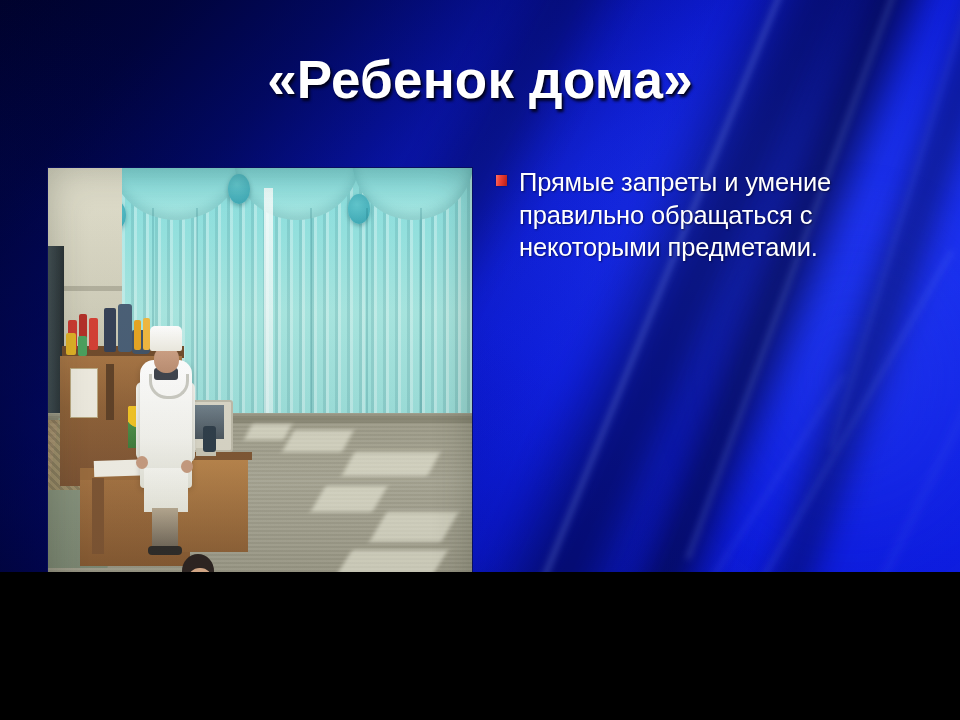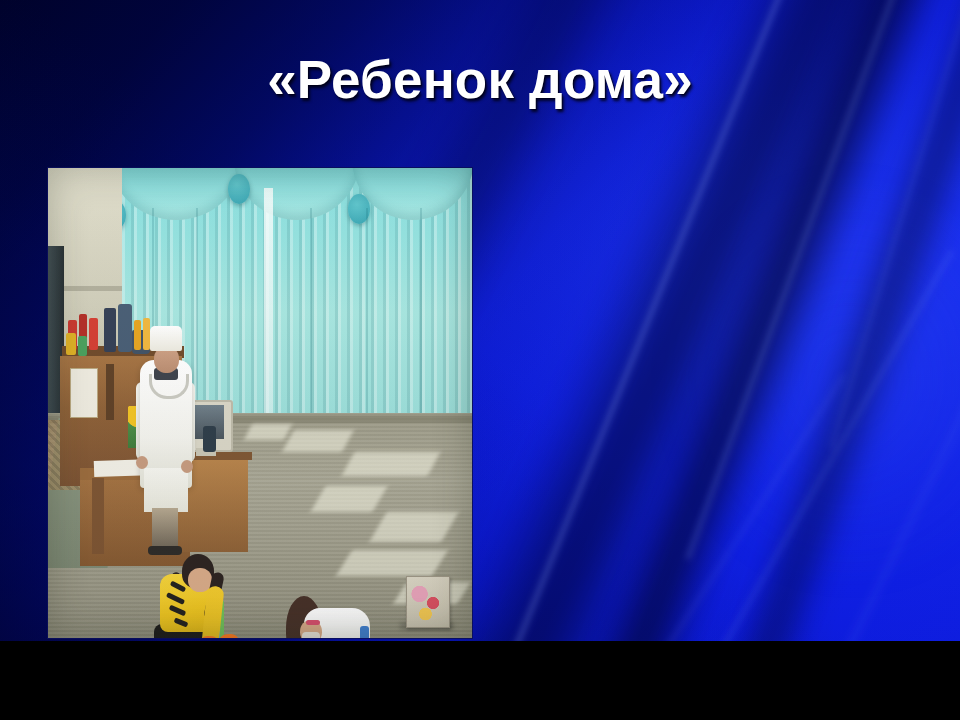--- a/index.html
+++ b/index.html
@@ -3,21 +3,21 @@
 <meta charset="utf-8">
 <title>Rebenok doma slide</title>
 <style>
   html,body{margin:0;padding:0;background:#000;}
   body{
     font-family:"Liberation Sans","DejaVu Sans",sans-serif;
     -webkit-font-smoothing:antialiased;
   }
   #slide{
     position:relative;
-    width:960px;height:641px;
+    width:960px;height:572px;
     overflow:hidden;
     background:#0610a8;
   }
 
   
   .bg-base{
     position:absolute;inset:0;
     background:
       radial-gradient(125% 95% at 88% 38%, #1622cf 0%, #111ec0 16%, #0a12a8 38%, #050a86 62%, #02055e 84%, #01033f 100%),
       linear-gradient(128deg, #00043c 0%, #000758 18%, #030a7e 42%, #0712b4 72%, #0a15bf 100%);
@@ -403,15 +403,19 @@
 
     <div class="ph g2-face"></div>
     <div class="ph g2-mask"></div>
     <div class="ph g2-band"></div>
 
     <div class="ph photo-tone"></div>
     <div class="ph photo-vig"></div>
   </div>
 
   <div id="content">
+    <div class="bullet-row">
+      <span class="bullet-sq"></span>
+      <span class="bullet-text">Прямые запреты и умение правильно обращаться с некоторыми предметами.</span>
+    </div>
   </div>
 
 </div>
 
 </body></html>

